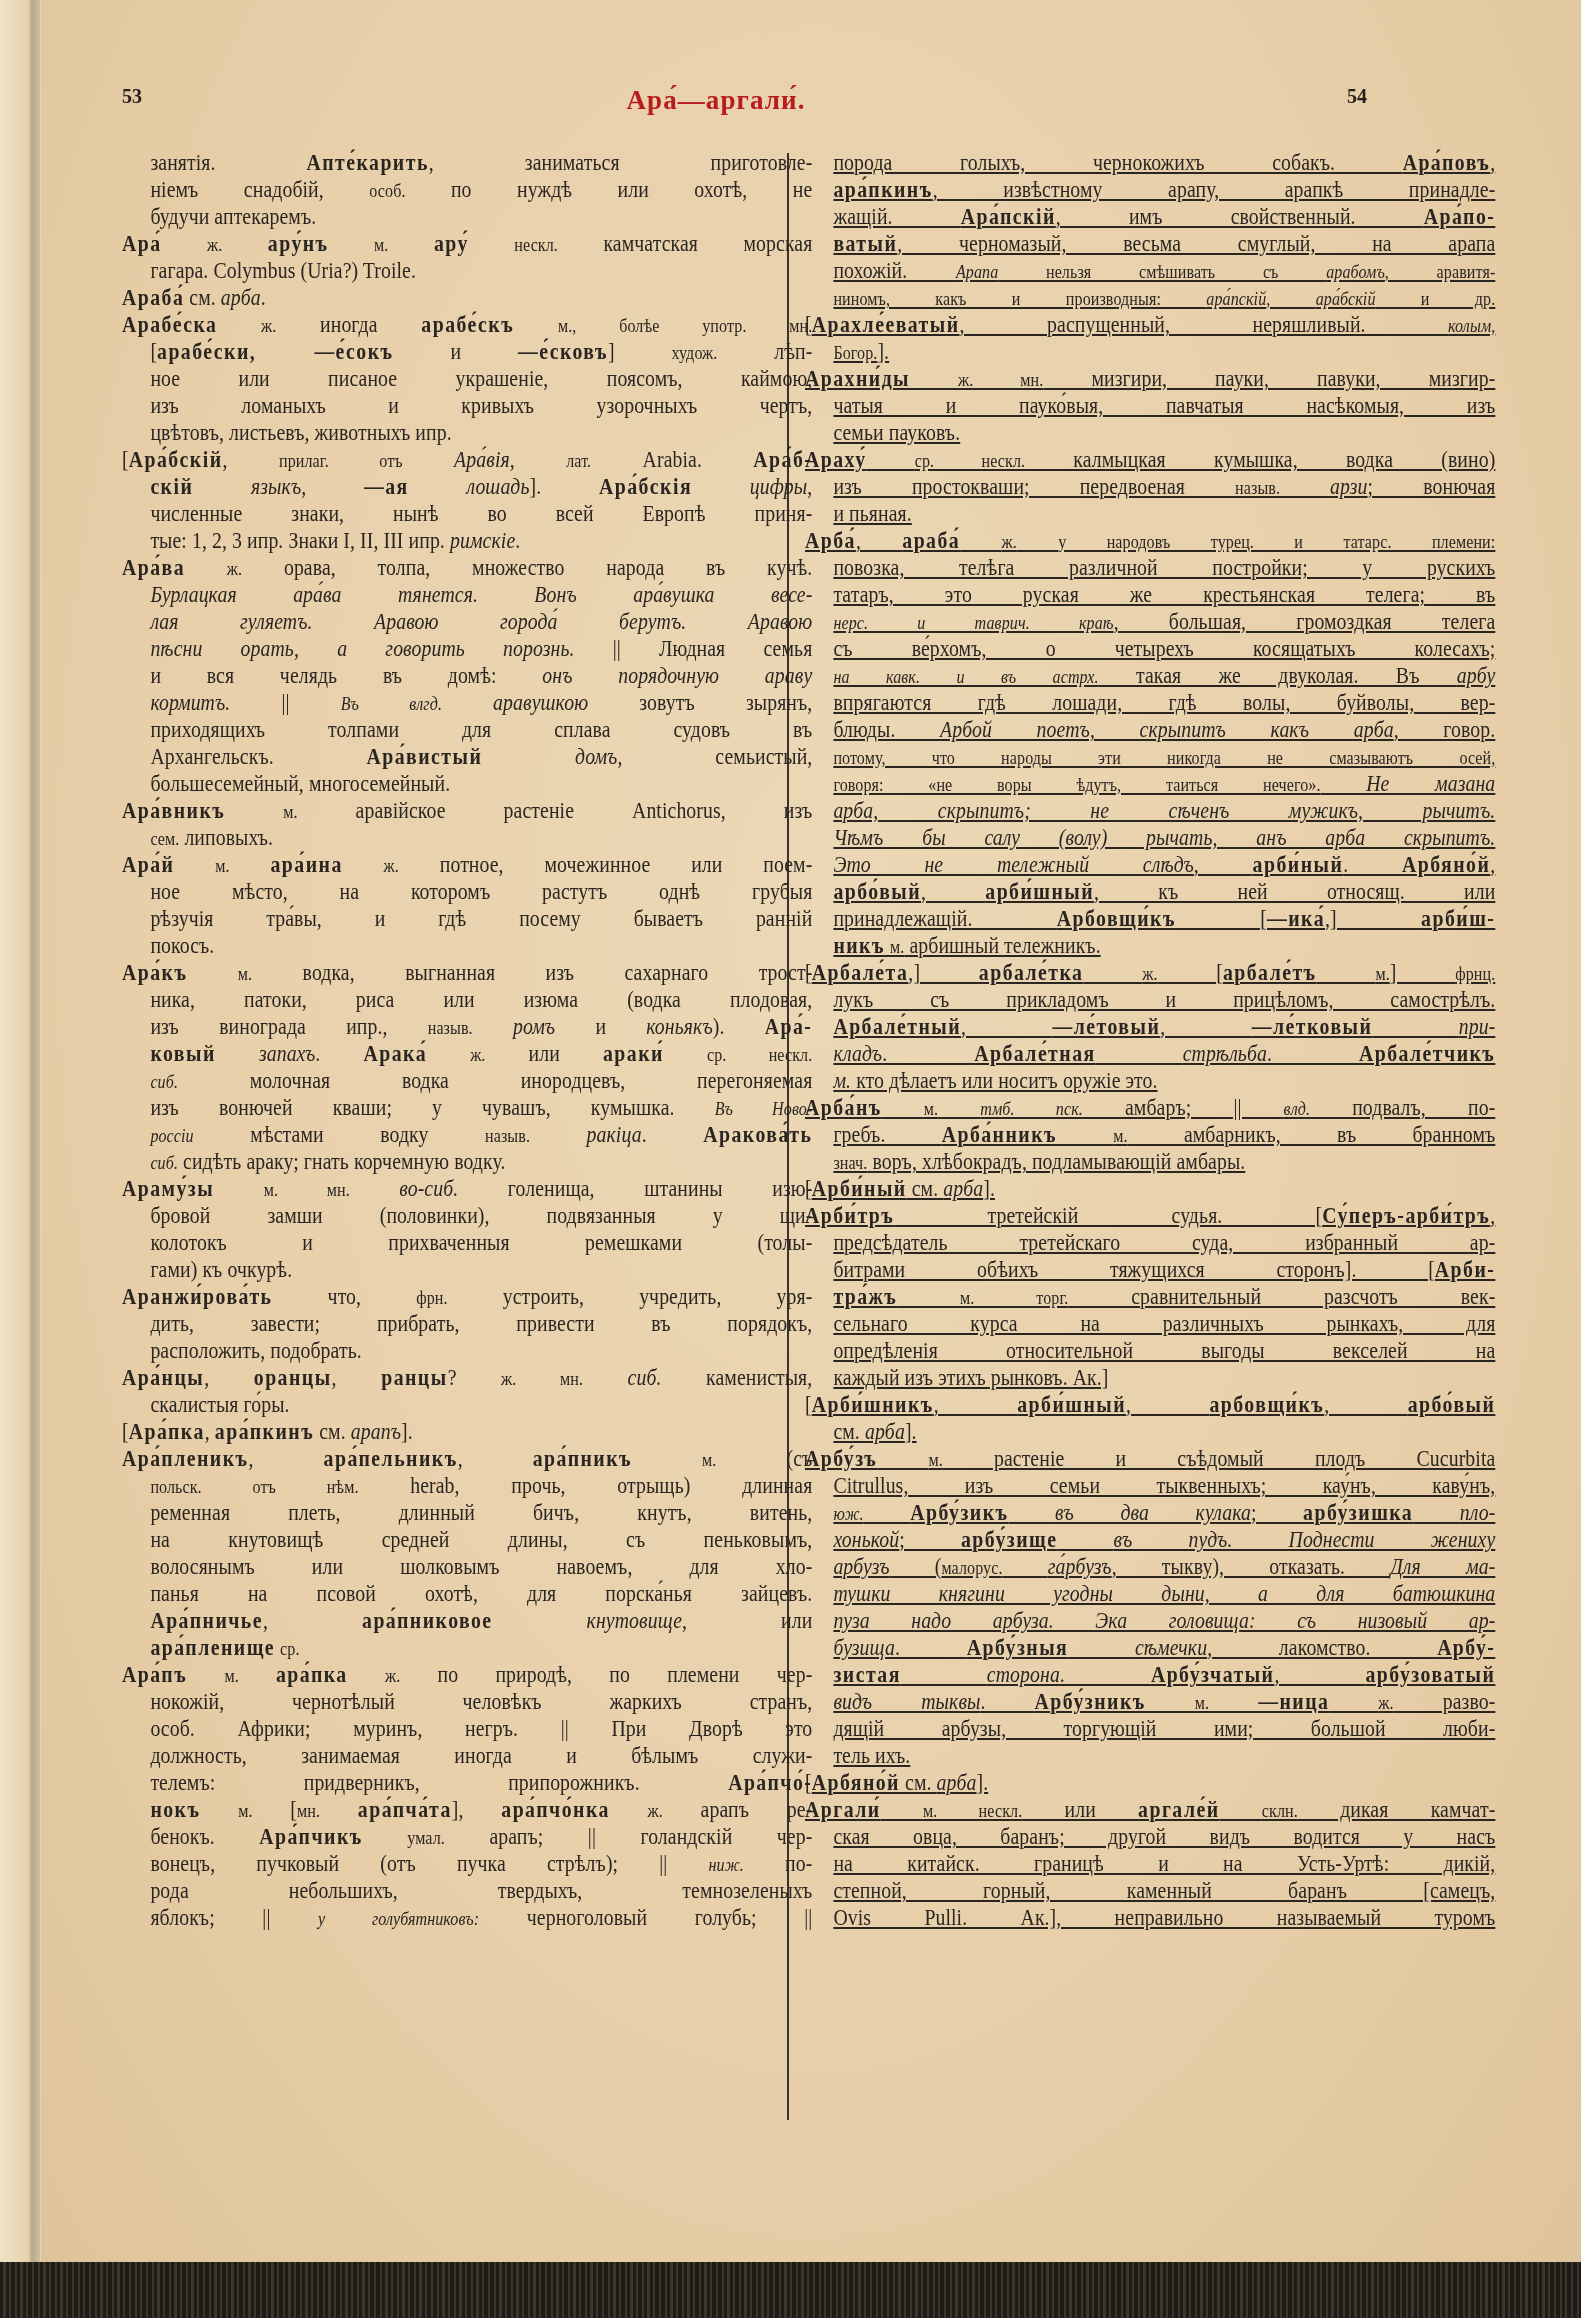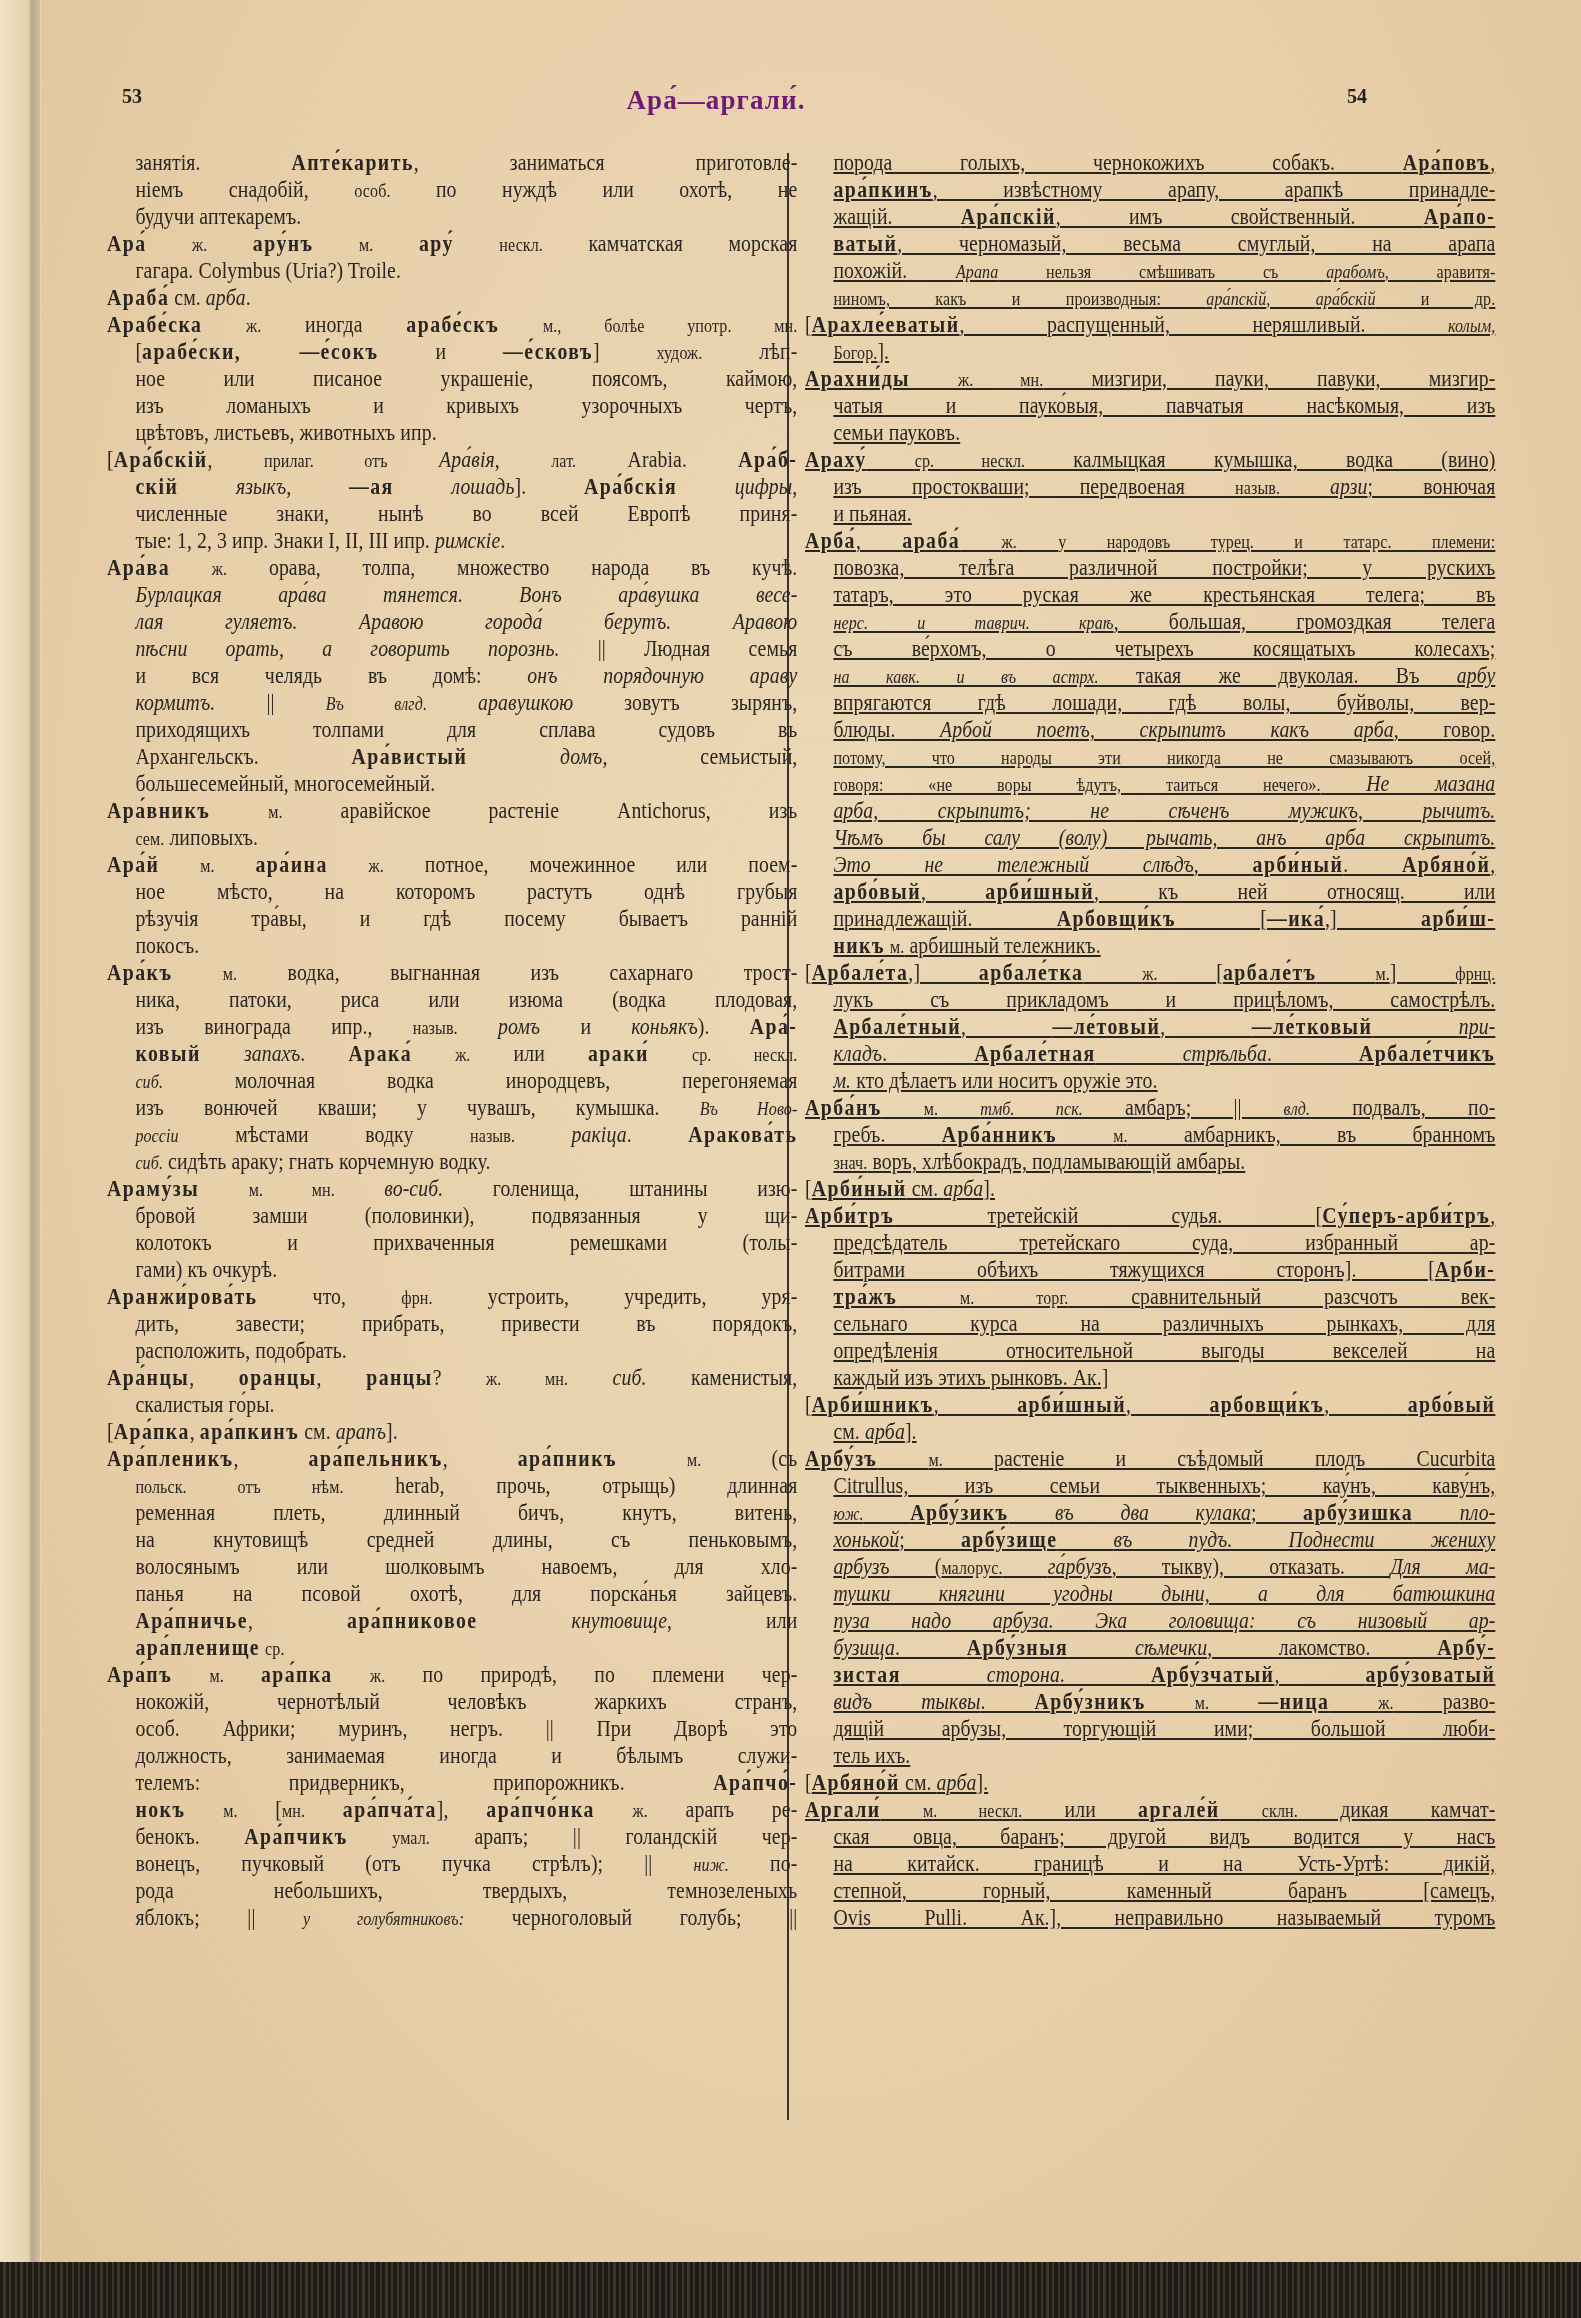--- a/index.html
+++ b/index.html
@@ -22,26 +22,26 @@
     position: absolute; left: 0; top: 2262px; width: 1582px; height: 57px;
     background: repeating-linear-gradient(90deg, #1e1b17 0 3.4px, #3b352c 3.4px 5.7px);
   }
   .folio {
     position: absolute; top: 85px; font-size: 20px; font-weight: bold; color: #26211d;
   }
   .folio.left { left: 122px; }
   .folio.right { left: 1347px; }
   .running-head {
     position: absolute; top: 85px; left: 0; width: 1432px; text-align: center;
-    font-size: 27px; font-weight: bold; letter-spacing: 1.1px; color: #701a75;
+    font-size: 27px; font-weight: bold; letter-spacing: 1.1px; color: #b91c1c;
   }
   .column {
     position: absolute; top: 149px; width: 692px;
   }
-  .column.left { left: 107px; }
+  .column.left { left: 122px; }
   .column.right { left: 805px; text-decoration: underline; }
   .col-rule {
     position: absolute; left: 787px; top: 153px; width: 1.7px; height: 1967px; background: #3a332c;
   }
   .line {
     height: 27px; line-height: 27px; font-size: 23px; white-space: nowrap;
     text-align: justify; text-align-last: justify; letter-spacing: 0.1px;
     transform: scaleX(0.86); transform-origin: left center; width: 116%;
   }
   .line.last { text-align-last: left; }

